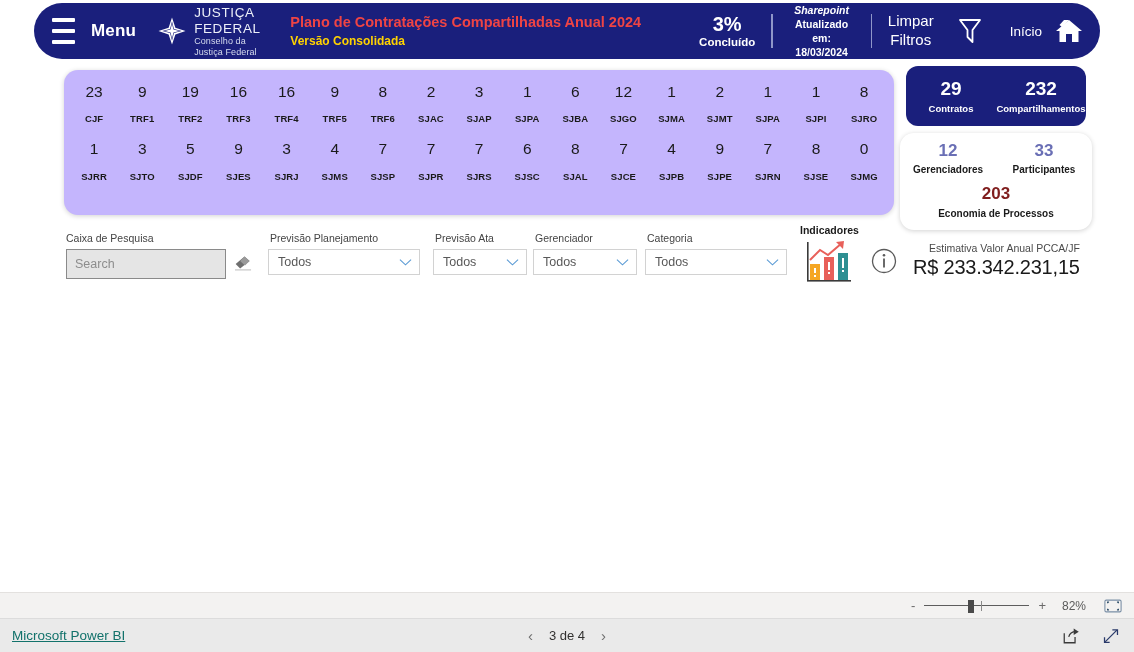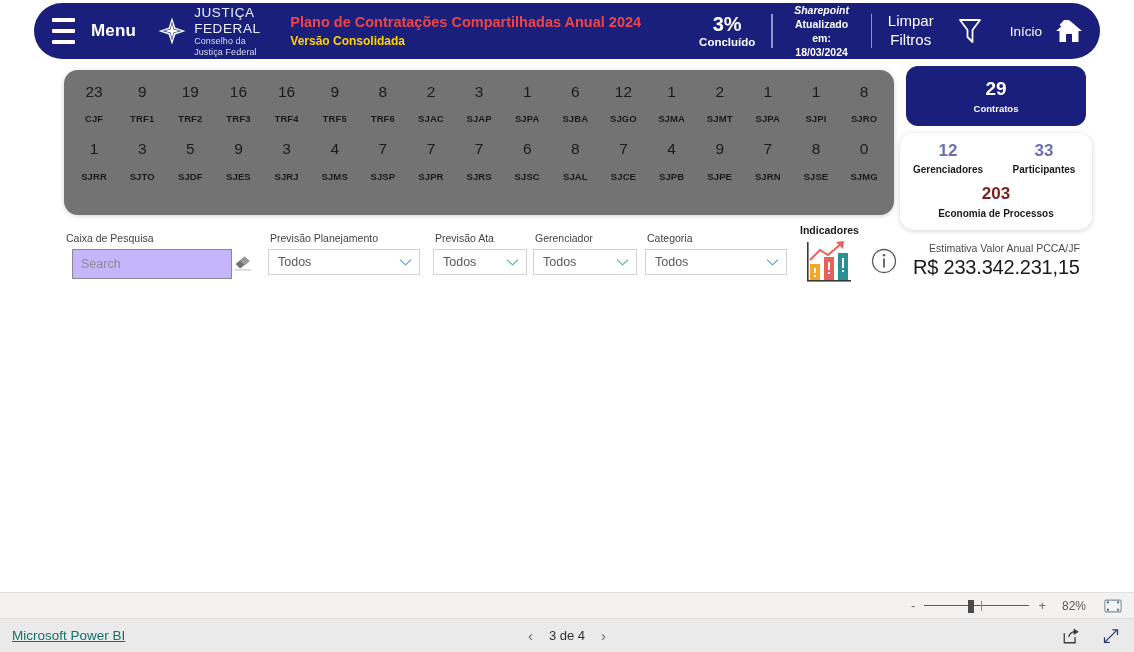--- a/index.html
+++ b/index.html
@@ -127,21 +127,21 @@
   .hdr-home-label { margin-left: 26px; font-size: 13.5px; cursor: pointer; }
   .hdr-home-icon { margin-left: 12px; margin-right: 16px; cursor: pointer; display: flex; }
 
   
   .units-card {
     position: absolute;
     left: 64px;
     top: 70px;
     width: 830px;
     height: 145px;
-    background: #737373;
+    background: #c4b5fd;
     border-radius: 14px;
     box-shadow: 0 1px 5px rgba(0,0,0,0.18);
     padding: 12px 6px 12px 6px;
   }
   .units-row { display: flex; width: 100%; }
   .units-row + .units-row { margin-top: 14px; }
   .unit-cell {
     flex: 1 1 0;
     text-align: center;
     line-height: 1.25;
@@ -196,26 +196,26 @@
   .kpi-light .bl { font-size: 10px; font-weight: bold; color: #1a1a1a; margin-top: 3px; }
 
   
   .filter-label {
     position: absolute;
     font-size: 10.5px;
     color: #444444;
   }
   .search-box {
     position: absolute;
-    left: 72px;
+    left: 66px;
     top: 249px;
     width: 160px;
     height: 30px;
     border: 1px solid #8a8a8a;
-    background: #c4b5fd;
+    background: #e5e5e5;
     display: flex;
     align-items: center;
     padding: 0 6px 0 8px;
   }
   .search-box input {
     flex: 1 1 auto;
     border: none;
     outline: none;
     font-size: 12.5px;
     font-family: "Liberation Sans", sans-serif;
@@ -575,20 +575,24 @@
           <div class="unit-val">0</div>
           <div class="unit-lbl">SJMG</div>
         </div>
     </div>
   </div>
 
   <div class="kpi-dark">
     <div class="cell">
       <div class="v">29</div>
       <div class="l">Contratos</div>
+    </div>
+    <div class="cell">
+      <div class="v">232</div>
+      <div class="l">Compartilhamentos</div>
     </div>
   </div>
 
   <div class="kpi-light">
     <div class="toprow">
       <div class="cell">
         <div class="v">12</div>
         <div class="l">Gerenciadores</div>
       </div>
       <div class="cell">

